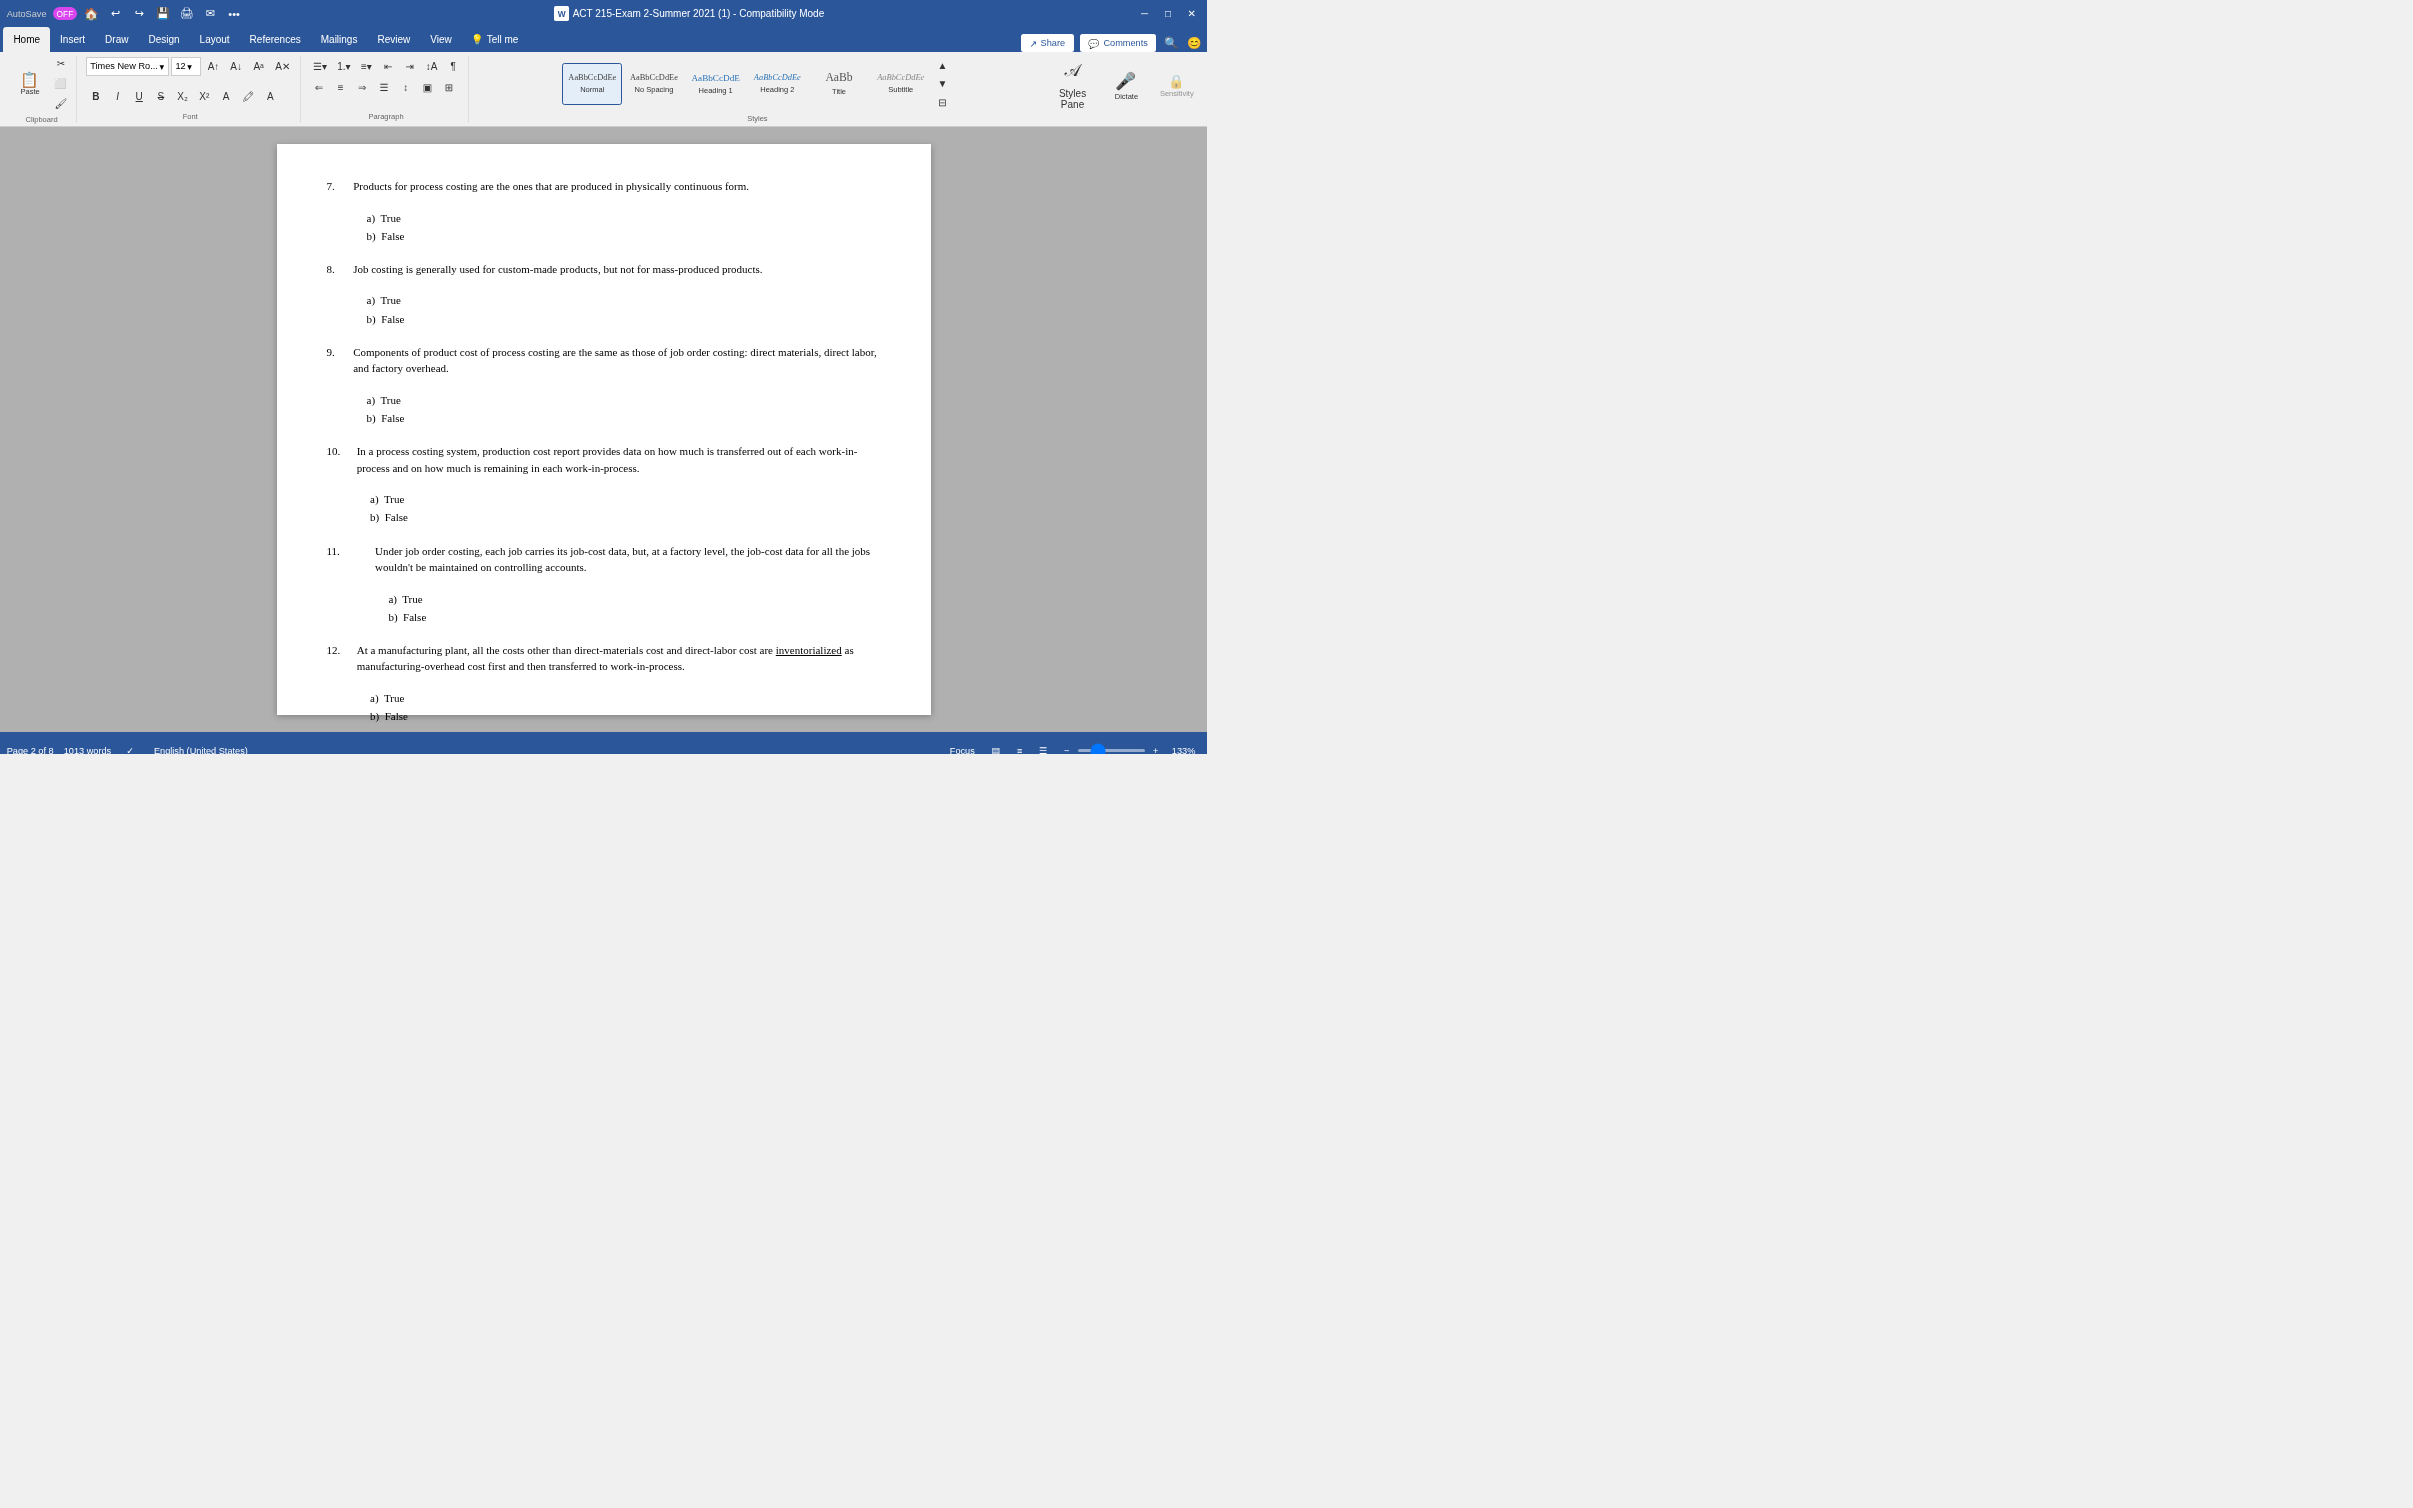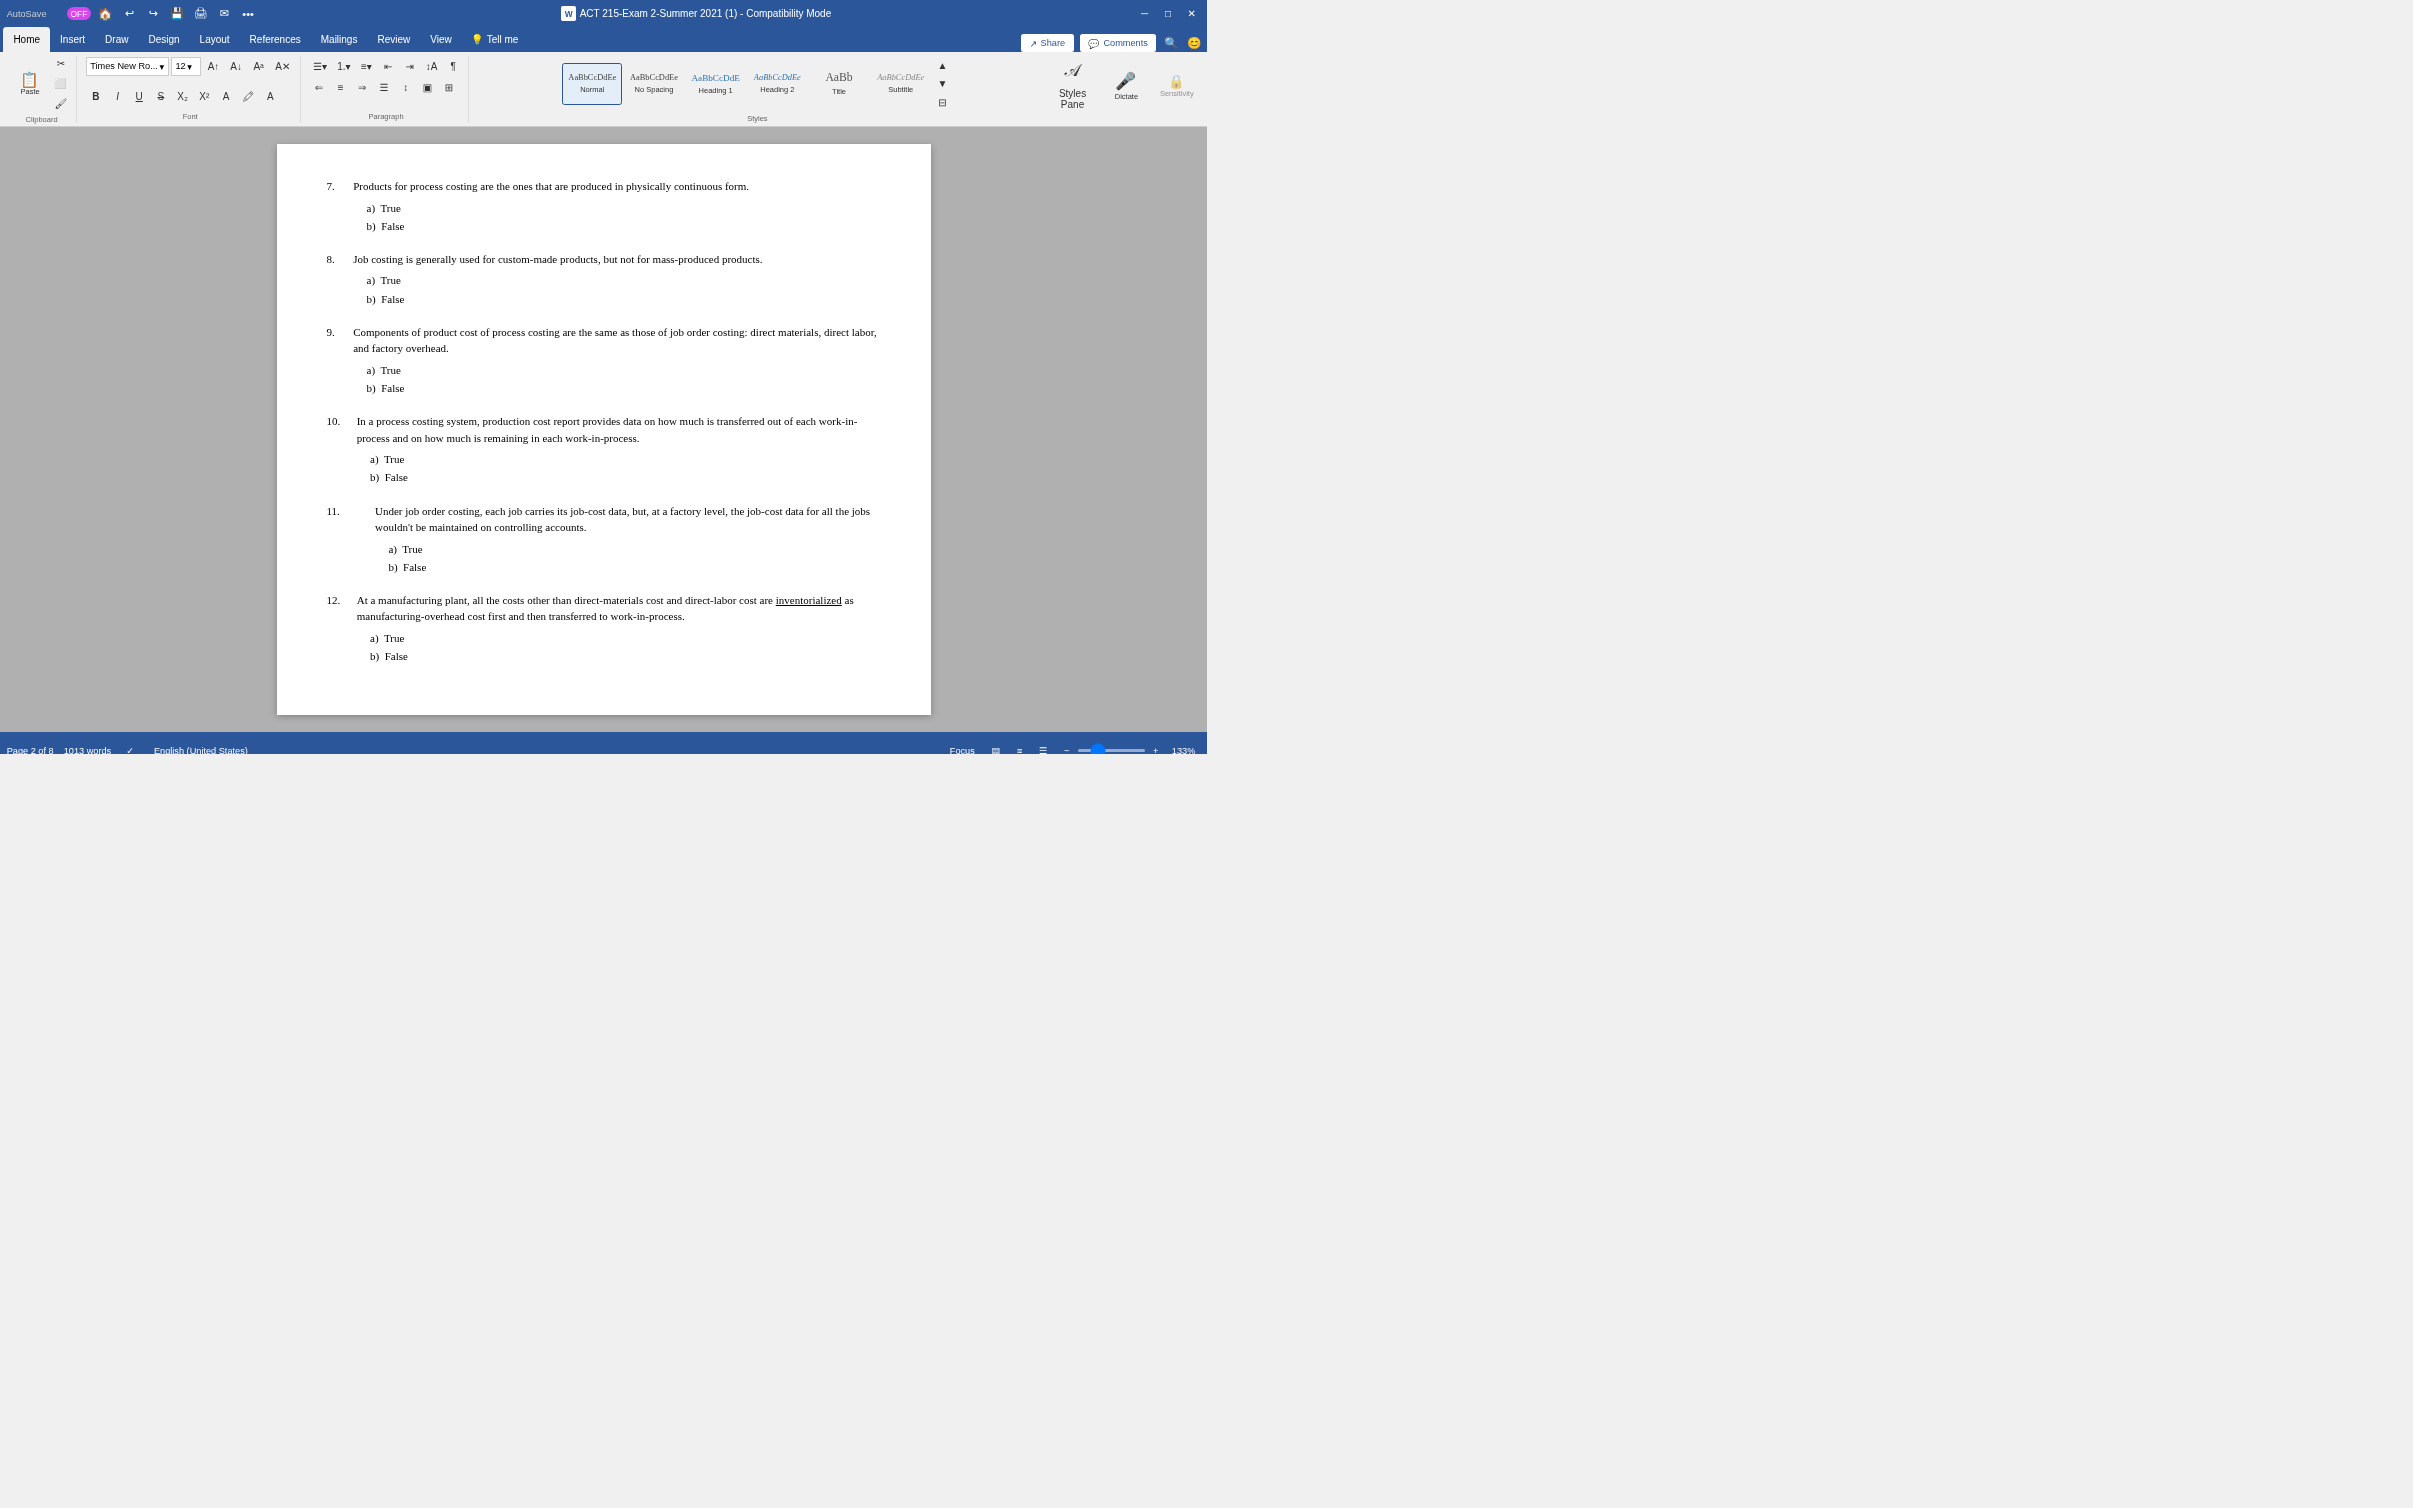--- a/index.html
+++ b/index.html
@@ -16,21 +16,21 @@
       color: white;
       font-size: 10px;
       font-family: 'Segoe UI', Arial, sans-serif;
     }
     #title-bar-left { display: flex; align-items: center; gap: 6.7px; }
     #title-bar-center { display: flex; align-items: center; gap: 3.4px; font-size: 10px; }
     #title-bar-right { display: flex; align-items: center; gap: 6.7px; }
     .title-icon { width: 15px; height: 15px; background: #fff; border-radius: 1.7px; display: flex; align-items: center; justify-content: center; font-size: 8.4px; color: #2b579a; font-weight: bold; }
     .titlebar-btn { width: 17px; height: 17px; display: flex; align-items: center; justify-content: center; cursor: pointer; border-radius: 1.7px; }
     .autosave-label { font-size: 9.2px; color: #ccc; }
-    .autosave-toggle { background: #d946ef; border-radius: 6.7px; padding: 1.7px 3.4px; font-size: 8.4px; color: white; margin-left: 14px; }
+    .autosave-toggle { background: #d946ef; border-radius: 6.7px; padding: 1.7px 3.4px; font-size: 8.4px; color: white; margin-left: 0; }
 
     
     #ribbon-tabs {
       background: #2b579a;
       display: flex;
       align-items: flex-end;
       padding: 0 3.4px;
       height: 25px;
       font-family: 'Segoe UI', Arial, sans-serif;
     }
@@ -211,21 +211,21 @@
     .zoom-slider {
       width: 67px;
       height: 3.4px;
       background: rgba(255,255,255,0.5);
       border-radius: 1.7px;
       appearance: none;
     }
 
     
     .question-item { margin-bottom: 15px; }
-    .q-answers { margin-top: 5px; margin-left: 13.4px; }
+    .q-answers { margin-top: 15px; margin-left: 13.4px; }
     .q-answer { margin-bottom: 1.7px; }
 
     u { text-decoration: underline; }
   </style>
 </head>
 <body>
 
 <div id="title-bar">
   <div id="title-bar-left">
     <span class="autosave-label">AutoSave</span>

